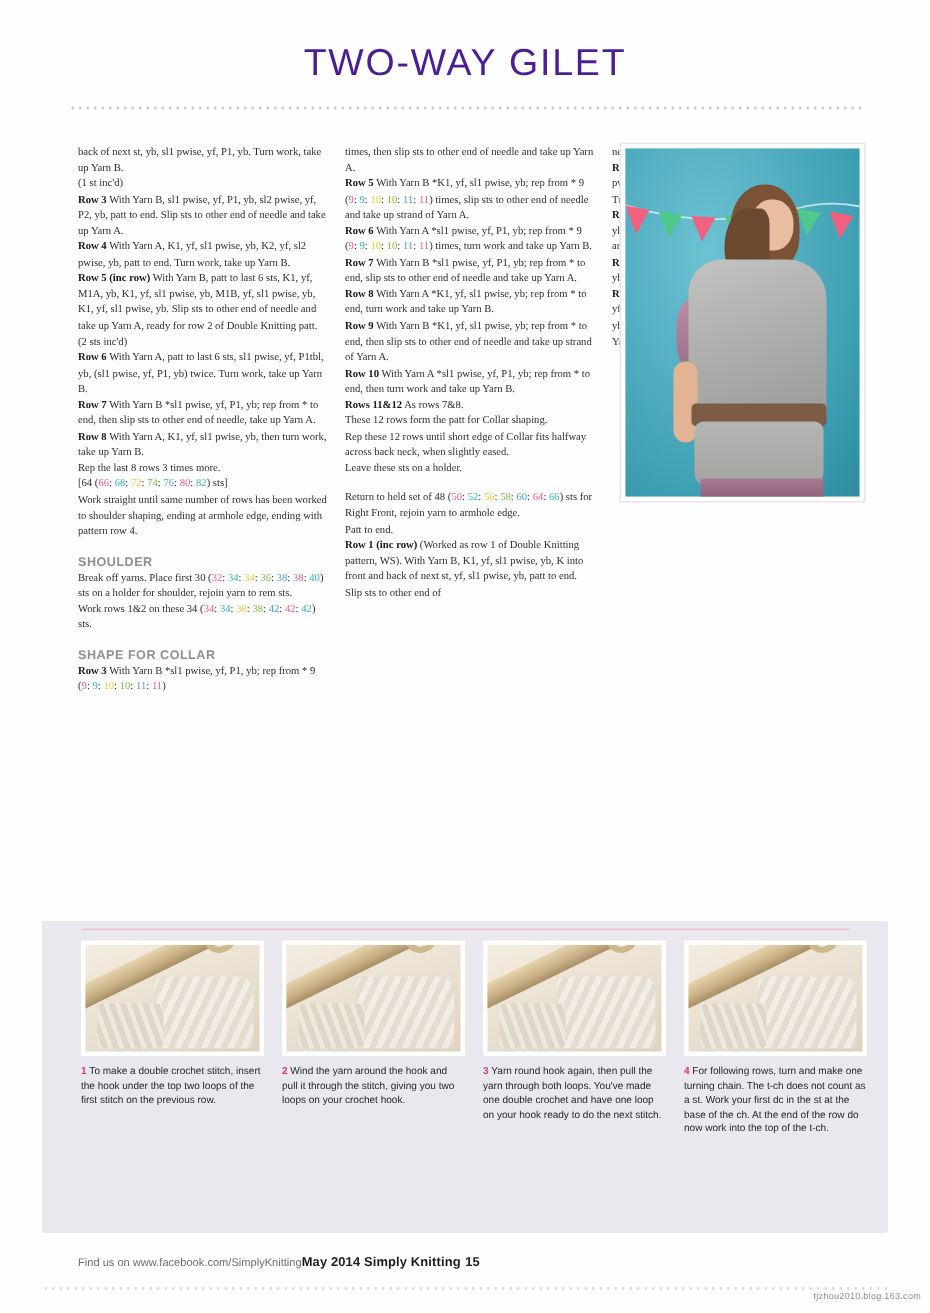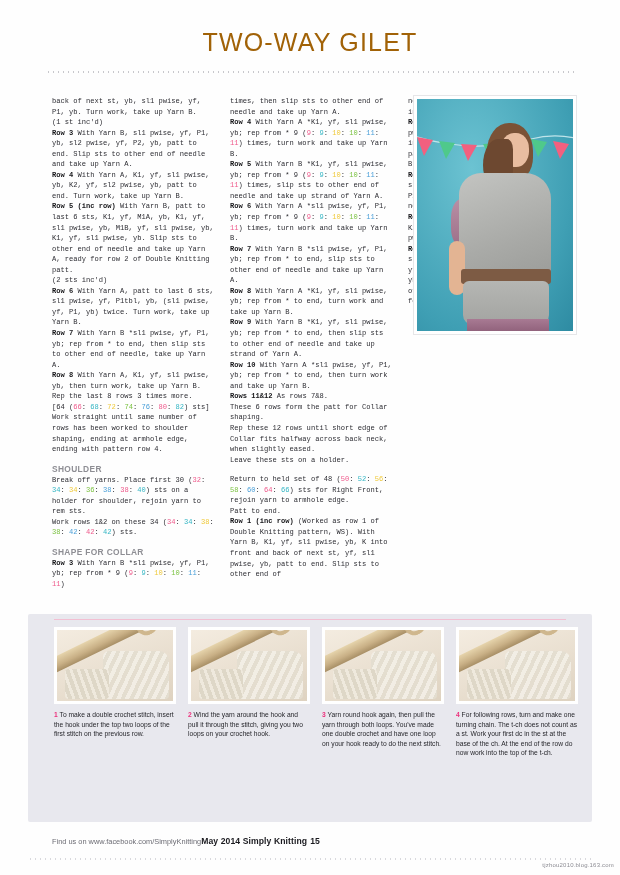--- a/index.html
+++ b/index.html
@@ -22,21 +22,21 @@
   }
 
   
   .page-header {
     padding-top: 28px;
     text-align: center;
   }
   .page-title {
     font-size: 25px;
     letter-spacing: 1.2px;
-    color: #a16207;
+    color: #4c1d95;
     font-weight: 300;
     font-family: "Liberation Sans", sans-serif;
   }
   .dotted-rule {
     margin: 14px 46px 0 46px;
     height: 2px;
     background-image: radial-gradient(circle, #c8c8cc 0.9px, transparent 1px);
     background-size: 5px 2px;
     background-repeat: repeat-x;
   }
@@ -52,21 +52,21 @@
   }
   .col {
     width: 166px;
   }
   .col p {
     font-size: 7.1px;
     line-height: 10.55px;
     color: #2d2d33;
     margin: 0;
     text-align: left;
-    font-family: Liberation Mono, monospace;
+    font-family: Liberation Serif, serif;
   }
   .col p b { font-weight: bold; color: #161619; }
 
   .sec-head {
     font-size: 8.4px;
     color: #8e8e94;
     letter-spacing: 0.35px;
     margin-top: 9px;
     margin-bottom: 1px;
     font-weight: 700;
@@ -325,29 +325,28 @@
         <p>[64 (<span class="s1">66</span>: <span class="s2">68</span>: <span class="s3">72</span>: <span class="s4">74</span>: <span class="s5">76</span>: <span class="s6">80</span>: <span class="s7">82</span>) sts]</p>
         <p>Work straight until same number of rows has been worked to shoulder shaping, ending at armhole edge, ending with pattern row 4.</p>
         <div class="sec-head">SHOULDER</div>
         <p>Break off yarns. Place first 30 (<span class="s1">32</span>: <span class="s2">34</span>: <span class="s3">34</span>: <span class="s4">36</span>: <span class="s5">38</span>: <span class="s6">38</span>: <span class="s7">40</span>) sts on a holder for shoulder, rejoin yarn to rem sts.</p>
         <p>Work rows 1&amp;2 on these 34 (<span class="s1">34</span>: <span class="s2">34</span>: <span class="s3">38</span>: <span class="s4">38</span>: <span class="s5">42</span>: <span class="s6">42</span>: <span class="s7">42</span>) sts.</p>
         <div class="sec-head">SHAPE FOR COLLAR</div>
         <p><b>Row 3</b> With Yarn B *sl1 pwise, yf, P1, yb; rep from * 9 (<span class="s1">9</span>: <span class="s2">9</span>: <span class="s3">10</span>: <span class="s4">10</span>: <span class="s5">11</span>: <span class="s6">11</span>)</p>
       </div>
     <div class="col" id="col2">
         <p>times, then slip sts to other end of needle and take up Yarn A.</p>
-        <p><b>Row 4</b> With Yarn A *K1, yf, sl1 pwise, yb; rep from * 9 (<span class="s1">9</span>: <span class="s2">9</span>: <span class="s3">10</span>: <span class="s4">10</span>: <span class="s5">11</span>: <span class="s6">11</span>) times, turn work and take up Yarn B.</p>
         <p><b>Row 5</b> With Yarn B *K1, yf, sl1 pwise, yb; rep from * 9 (<span class="s1">9</span>: <span class="s2">9</span>: <span class="s3">10</span>: <span class="s4">10</span>: <span class="s5">11</span>: <span class="s6">11</span>) times, slip sts to other end of needle and take up strand of Yarn A.</p>
         <p><b>Row 6</b> With Yarn A *sl1 pwise, yf, P1, yb; rep from * 9 (<span class="s1">9</span>: <span class="s2">9</span>: <span class="s3">10</span>: <span class="s4">10</span>: <span class="s5">11</span>: <span class="s6">11</span>) times, turn work and take up Yarn B.</p>
         <p><b>Row 7</b> With Yarn B *sl1 pwise, yf, P1, yb; rep from * to end, slip sts to other end of needle and take up Yarn A.</p>
         <p><b>Row 8</b> With Yarn A *K1, yf, sl1 pwise, yb; rep from * to end, turn work and take up Yarn B.</p>
         <p><b>Row 9</b> With Yarn B *K1, yf, sl1 pwise, yb; rep from * to end, then slip sts to other end of needle and take up strand of Yarn A.</p>
         <p><b>Row 10</b> With Yarn A *sl1 pwise, yf, P1, yb; rep from * to end, then turn work and take up Yarn B.</p>
         <p><b>Rows 11&amp;12</b> As rows 7&amp;8.</p>
-        <p>These 6 rows form the patt for Collar shaping.</p>
+        <p>These 12 rows form the patt for Collar shaping.</p>
         <p>Rep these 12 rows until short edge of Collar fits halfway across back neck, when slightly eased.</p>
         <p>Leave these sts on a holder.</p>
         <div class="spacer"></div>
         <p>Return to held set of 48 (<span class="s1">50</span>: <span class="s2">52</span>: <span class="s3">56</span>: <span class="s4">58</span>: <span class="s5">60</span>: <span class="s6">64</span>: <span class="s7">66</span>) sts for Right Front, rejoin yarn to armhole edge.</p>
         <p>Patt to end.</p>
         <p><b>Row 1 (inc row)</b> (Worked as row 1 of Double Knitting pattern, WS). With Yarn B, K1, yf, sl1 pwise, yb, K into front and back of next st, yf, sl1 pwise, yb, patt to end. Slip sts to other end of</p>
       </div>
     <div class="col" id="col3">
         <p>needle and take up Yarn A. (1 st inc'd)</p>
         <p><b>Row 2 (inc row)</b> With Yarn A, sl1 pwise, yf, P1, yb, sl2 pwise, yf, P into front and back of next st, yb, patt to end. Turn work, take up Yarn B. (1 st inc'd)</p>

